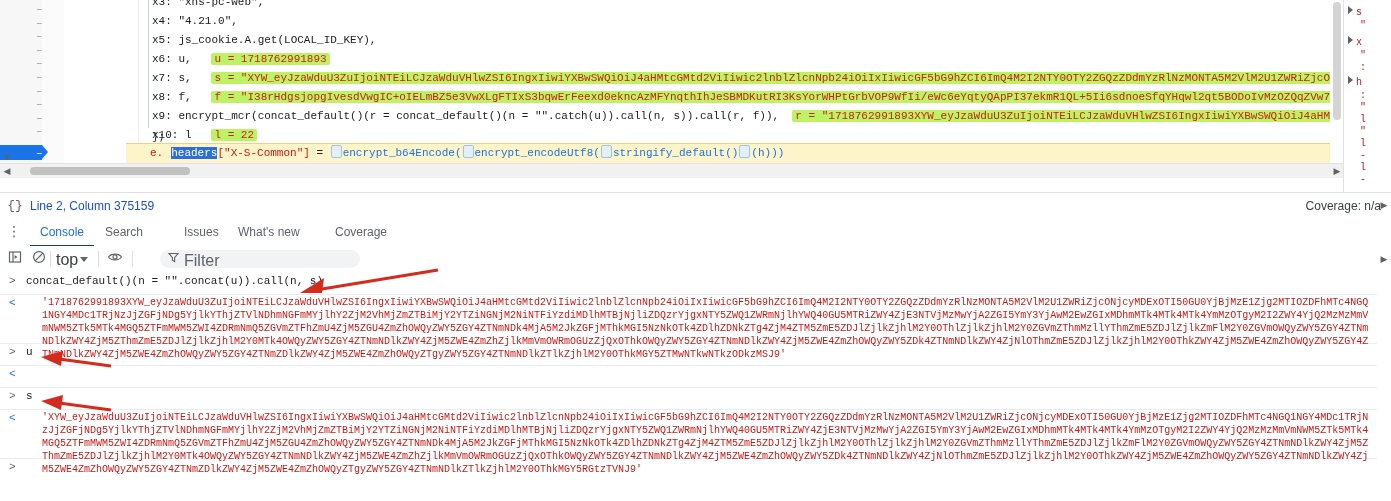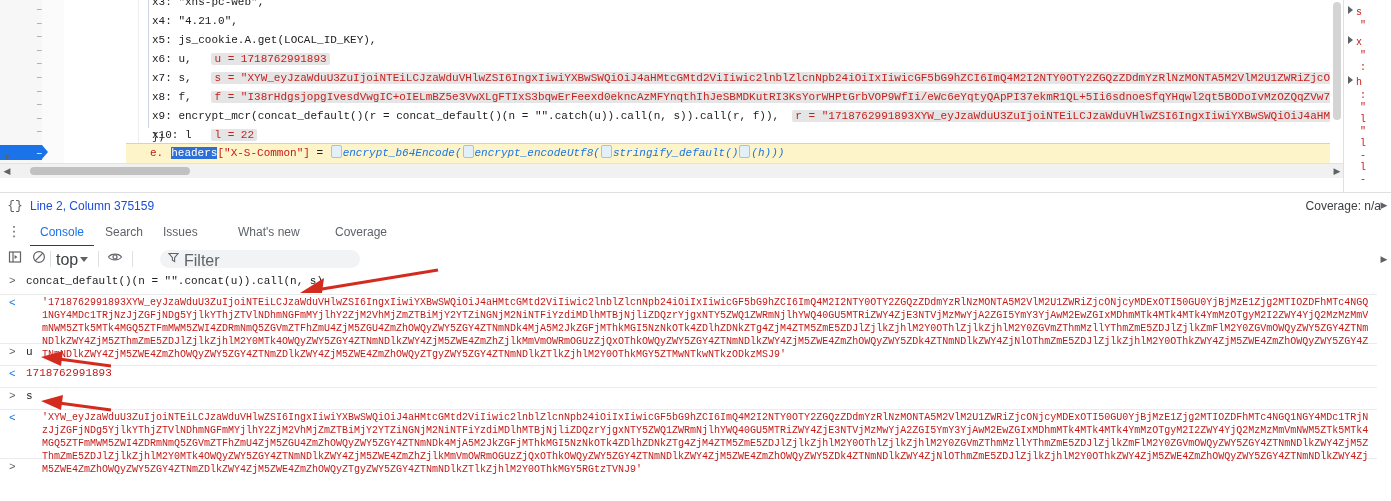--- a/index.html
+++ b/index.html
@@ -53,36 +53,36 @@
   .guide{
     position:absolute;left:148px;top:0;width:1px;height:128px;background:#cdd6e0;
   }
 
   .code-line{
     position:absolute;left:0;height:15px;line-height:15px;white-space:pre;
     font-family:"Liberation Mono","DejaVu Sans Mono",monospace;
     font-size:11px;color:#202124;
   }
   .pill{
-    background:#e5e5e5;color:#c5221f;padding:0 3px;border-radius:2px;
+    background:#bef264;color:#c5221f;padding:0 3px;border-radius:2px;
   }
 
   
   .exec-line{
     position:absolute;left:126px;right:47px;height:19px;
     background:#fdf5c9;border-top:1px solid #e8d87a;border-bottom:1px solid #e8d87a;
     line-height:19px;white-space:nowrap;overflow:hidden;
     font-family:"Liberation Mono","DejaVu Sans Mono",monospace;font-size:11px;
   }
   .sel-token{background:#2d6fd6;color:#fff;margin-left:8px;}
   .fnbox{
     display:inline-block;width:9px;height:11px;vertical-align:-2px;
     border:1px solid #9ec6e0;background:#e3f0fa;border-radius:2px;margin:0 1px;
   }
-  .tkn-blue{color:#1a73e8;font-style:italic;}
+  .tkn-blue{color:#1a73e8;}
   .tkn-red{color:#c41a16;}
 
   
   .src-hsb{
     position:absolute;left:0;bottom:0;width:1344px;height:14px;background:#f1f1f1;
     border-top:1px solid #e3e3e3;
   }
   .src-hsb .thumb{
     position:absolute;left:30px;top:3px;width:160px;height:8px;background:#c1c1c1;border-radius:4px;
   }
@@ -271,21 +271,21 @@
     <div class="linecol">Line 2, Column 375159</div>
     <div class="coverage">Coverage: n/a</div>
   </div>
   <div style="position:absolute;right:0;top:198px;width:14px;height:14px;color:#5f6368;font-size:9px;text-align:center;line-height:14px;">▶</div>
 
   <div class="drawer-tabs">
     <div class="kebab">⋮</div>
     <div id="dtabs">
         <div class="dtab active" style="left: 30px;">Console</div>
         <div class="dtab" style="left: 95px;">Search</div>
-        <div class="dtab" style="left: 153px;">Issues</div>
+        <div class="dtab" style="left: 174px;">Issues</div>
         <div class="dtab" style="left: 228px;">What's new</div>
         <div class="dtab" style="left: 325px;">Coverage</div>
       </div>
   </div>
 
   <div class="con-toolbar">
     <div class="ct-icon" style="left:6px;">
       <svg width="14" height="14" viewBox="0 0 14 14" aria-hidden="true">
         <rect x="1.5" y="2" width="11" height="10" fill="none" stroke="#5f6368" stroke-width="1.2"></rect>
         <line x1="5" y1="2" x2="5" y2="12" stroke="#5f6368" stroke-width="1.2"></line>
@@ -328,21 +328,20 @@
         <div class="msg" style="top: 22px; height: 49px;">
           <div class="glyph ret">&lt;</div>
           <div class="msg-out">'1718762991893XYW_eyJzaWduU3ZuIjoiNTEiLCJzaWduVHlwZSI6IngxIiwiYXBwSWQiOiJ4aHMtcGMtd2ViIiwic2lnblZlcnNpb24iOiIxIiwicGF5bG9hZCI6ImQ4M2I2NTY0OTY2ZGQzZDdmYzRlNzMONTA5M2VlM2U1ZWRiZjcONjcyMDExOTI50GU0YjBjMzE1Zjg2MTIOZDFhMTc4NGQ1NGY4MDc1TRjNzJjZGFjNDg5YjlkYThjZTVlNDhmNGFmMYjlhY2ZjM2VhMjZmZTBiMjY2YTZiNGNjM2NiNTFiYzdiMDlhMTBjNjliZDQzrYjgxNTY5ZWQ1ZWRmNjlhYWQ40GU5MTRiZWY4ZjE3NTVjMzMwYjA2ZGI5YmY3YjAwM2EwZGIxMDhmMTk4MTk4MTk4YmMzOTgyM2I2ZWY4YjQ2MzMzMmVmNWM5ZTk5MTk4MGQ5ZTFmMWM5ZWI4ZDRmNmQ5ZGVmZTFhZmU4ZjM5ZGU4ZmZhOWQyZWY5ZGY4ZTNmNDk4MjA5M2JkZGFjMThkMGI5NzNkOTk4ZDlhZDNkZTg4ZjM4ZTM5ZmE5ZDJlZjlkZjhlM2Y0OThlZjlkZjhlM2Y0ZGVmZThmMzllYThmZmE5ZDJlZjlkZmFlM2Y0ZGVmOWQyZWY5ZGY4ZTNmNDlkZWY4ZjM5ZThmZmE5ZDJlZjlkZjhlM2Y0MTk4OWQyZWY5ZGY4ZTNmNDlkZWY4ZjM5ZWE4ZmZhZjlkMmVmOWRmOGUzZjQxOThkOWQyZWY5ZGY4ZTNmNDlkZWY4ZjM5ZWE4ZmZhOWQyZWY5ZDk4ZTNmNDlkZWY4ZjNlOThmZmE5ZDJlZjlkZjhlM2Y0OThkZWY4ZjM5ZWE4ZmZhOWQyZWY5ZGY4ZTNmNDlkZWY4ZjM5ZWE4ZmZhOWQyZWY5ZGY4ZTNmZDlkZWY4ZjM5ZWE4ZmZhOWQyZTgyZWY5ZGY4ZTNmNDlkZTlkZjhlM2Y0OThkMGY5ZTMwNTkwNTkzODkzMSJ9'</div>
         </div>
         <div class="msg" style="top: 71px; height: 22px;">
           <div class="glyph">&gt;</div>
           <div class="msg-input">u</div>
         </div>
         <div class="msg" style="top: 93px; height: 22px;">
           <div class="glyph ret">&lt;</div>
-          <div class="msg-out" style="left: 26px; font-size: 11px;">1718762991893</div>
         </div>
         <div class="msg" style="top: 115px; height: 22px;">
           <div class="glyph">&gt;</div>
           <div class="msg-input">s</div>
         </div>
         <div class="msg" style="top: 137px; height: 49px;">
           <div class="glyph ret">&lt;</div>
           <div class="msg-out">'XYW_eyJzaWduU3ZuIjoiNTEiLCJzaWduVHlwZSI6IngxIiwiYXBwSWQiOiJ4aHMtcGMtd2ViIiwic2lnblZlcnNpb24iOiIxIiwicGF5bG9hZCI6ImQ4M2I2NTY0OTY2ZGQzZDdmYzRlNzMONTA5M2VlM2U1ZWRiZjcONjcyMDExOTI50GU0YjBjMzE1Zjg2MTIOZDFhMTc4NGQ1NGY4MDc1TRjNzJjZGFjNDg5YjlkYThjZTVlNDhmNGFmMYjlhY2ZjM2VhMjZmZTBiMjY2YTZiNGNjM2NiNTFiYzdiMDlhMTBjNjliZDQzrYjgxNTY5ZWQ1ZWRmNjlhYWQ40GU5MTRiZWY4ZjE3NTVjMzMwYjA2ZGI5YmY3YjAwM2EwZGIxMDhmMTk4MTk4MTk4YmMzOTgyM2I2ZWY4YjQ2MzMzMmVmNWM5ZTk5MTk4MGQ5ZTFmMWM5ZWI4ZDRmNmQ5ZGVmZTFhZmU4ZjM5ZGU4ZmZhOWQyZWY5ZGY4ZTNmNDk4MjA5M2JkZGFjMThkMGI5NzNkOTk4ZDlhZDNkZTg4ZjM4ZTM5ZmE5ZDJlZjlkZjhlM2Y0OThlZjlkZjhlM2Y0ZGVmZThmMzllYThmZmE5ZDJlZjlkZmFlM2Y0ZGVmOWQyZWY5ZGY4ZTNmNDlkZWY4ZjM5ZThmZmE5ZDJlZjlkZjhlM2Y0MTk4OWQyZWY5ZGY4ZTNmNDlkZWY4ZjM5ZWE4ZmZhZjlkMmVmOWRmOGUzZjQxOThkOWQyZWY5ZGY4ZTNmNDlkZWY4ZjM5ZWE4ZmZhOWQyZWY5ZDk4ZTNmNDlkZWY4ZjNlOThmZmE5ZDJlZjlkZjhlM2Y0OThkZWY4ZjM5ZWE4ZmZhOWQyZWY5ZGY4ZTNmNDlkZWY4ZjM5ZWE4ZmZhOWQyZWY5ZGY4ZTNmZDlkZWY4ZjM5ZWE4ZmZhOWQyZTgyZWY5ZGY4ZTNmNDlkZTlkZjhlM2Y0OThkMGY5RGtzTVNJ9'</div>
         </div>
         <div class="prompt-row" style="top: 186px; height: 22px;">

